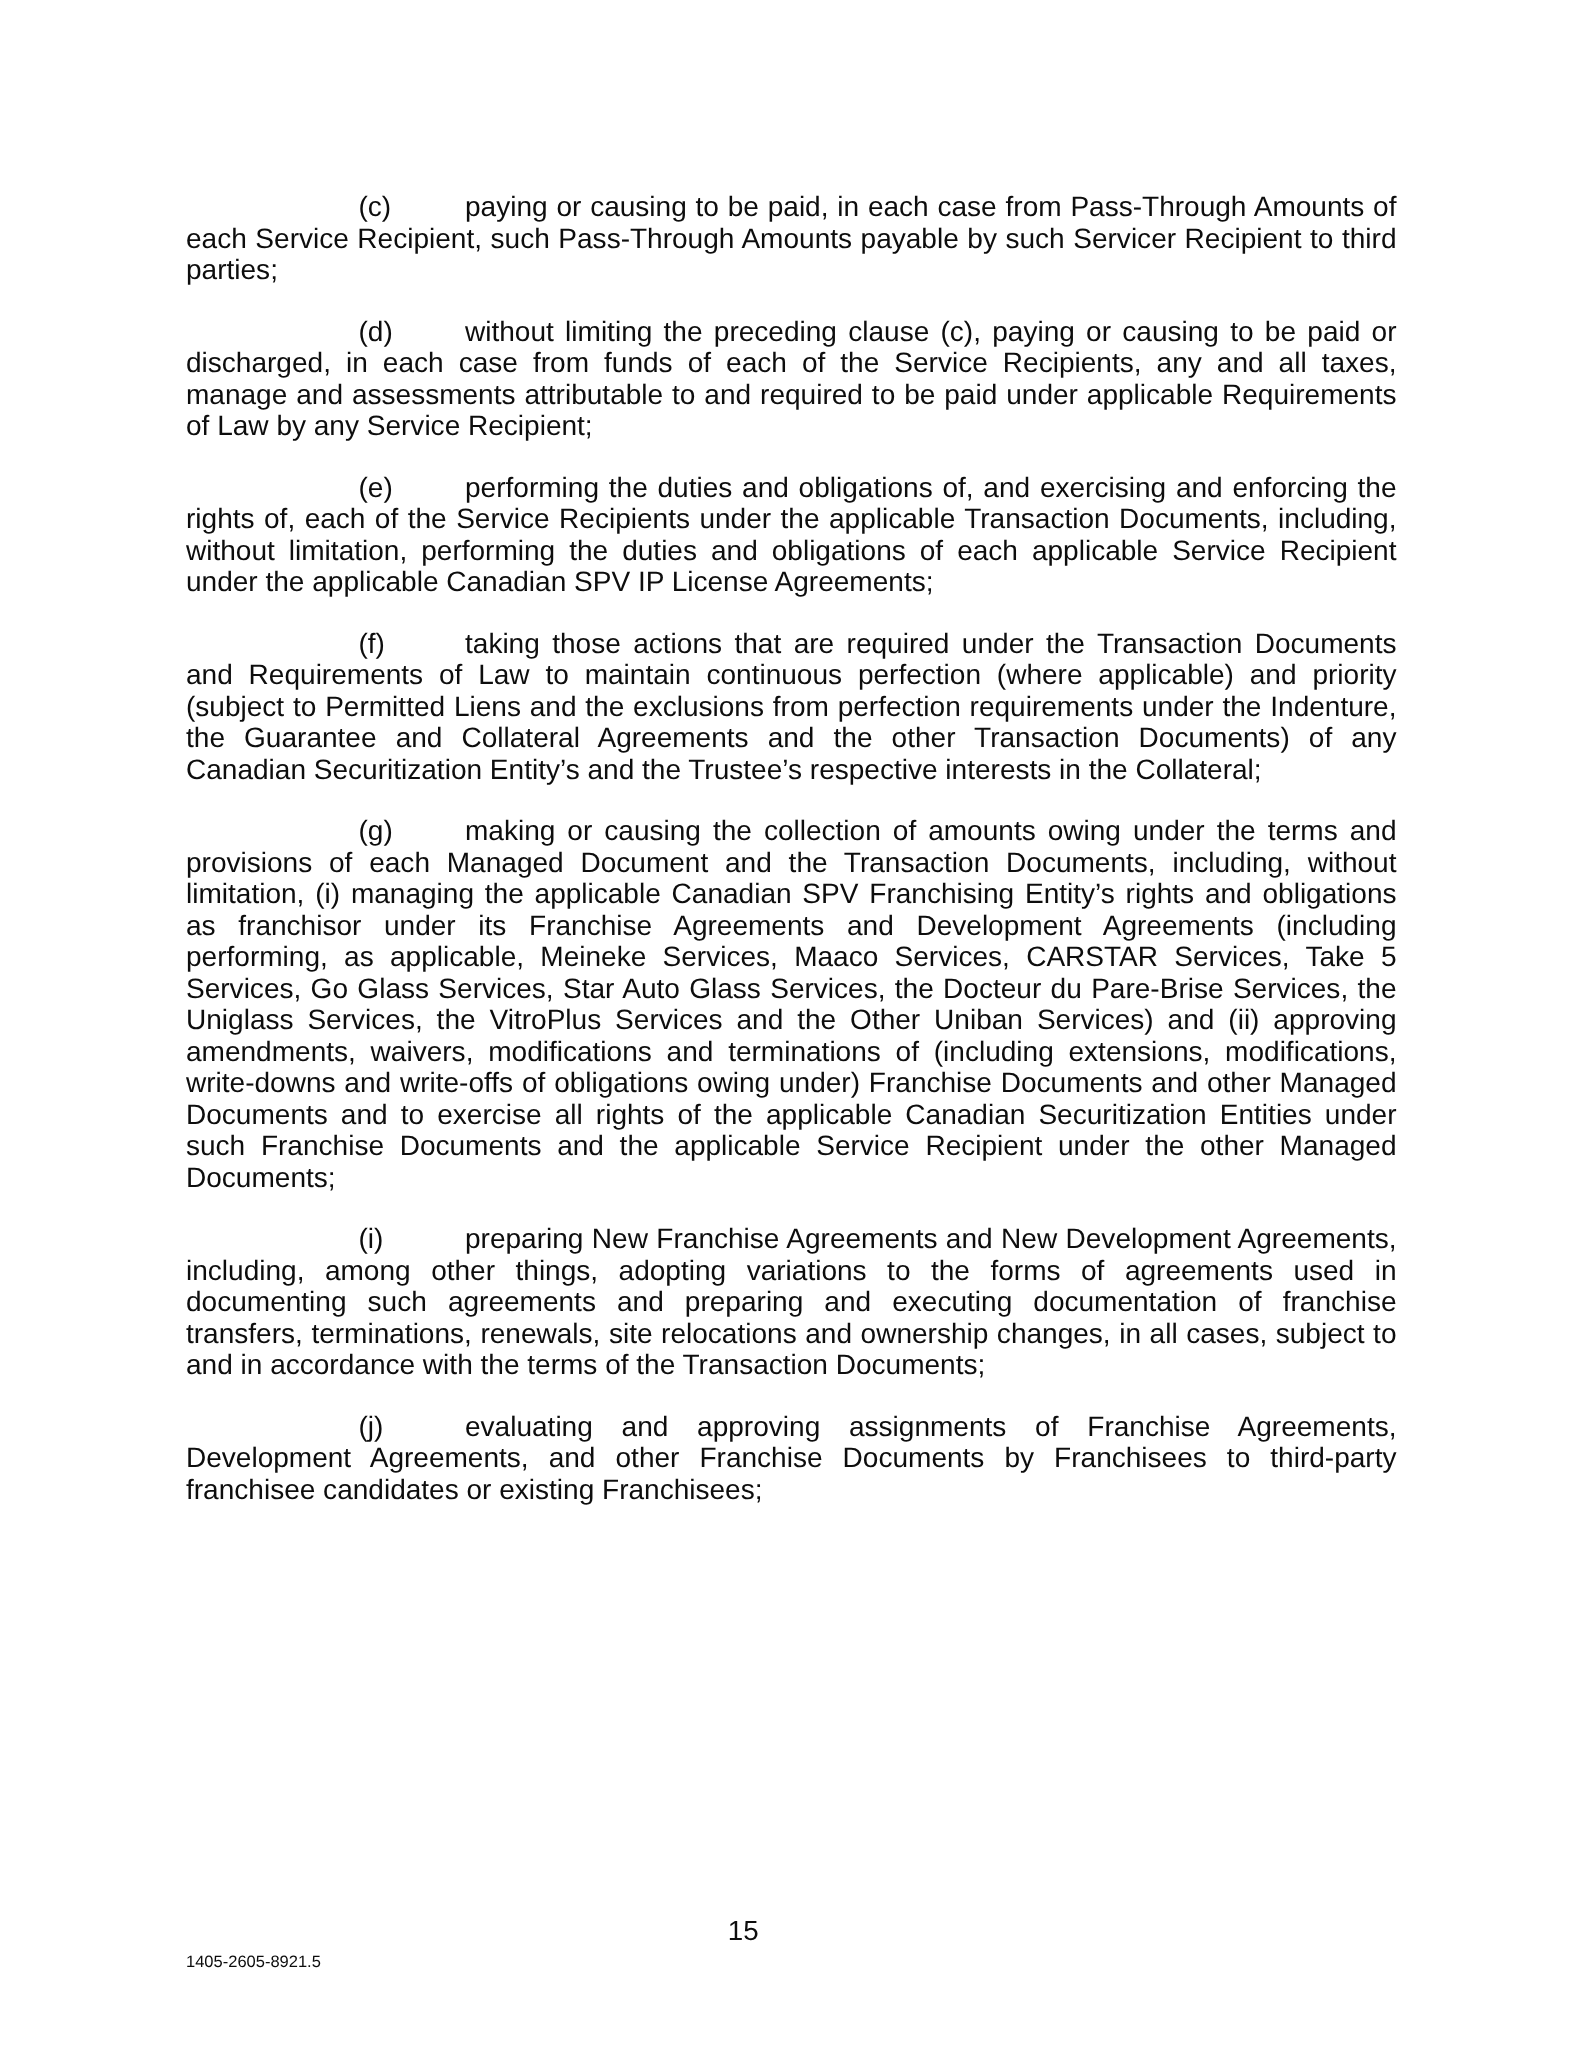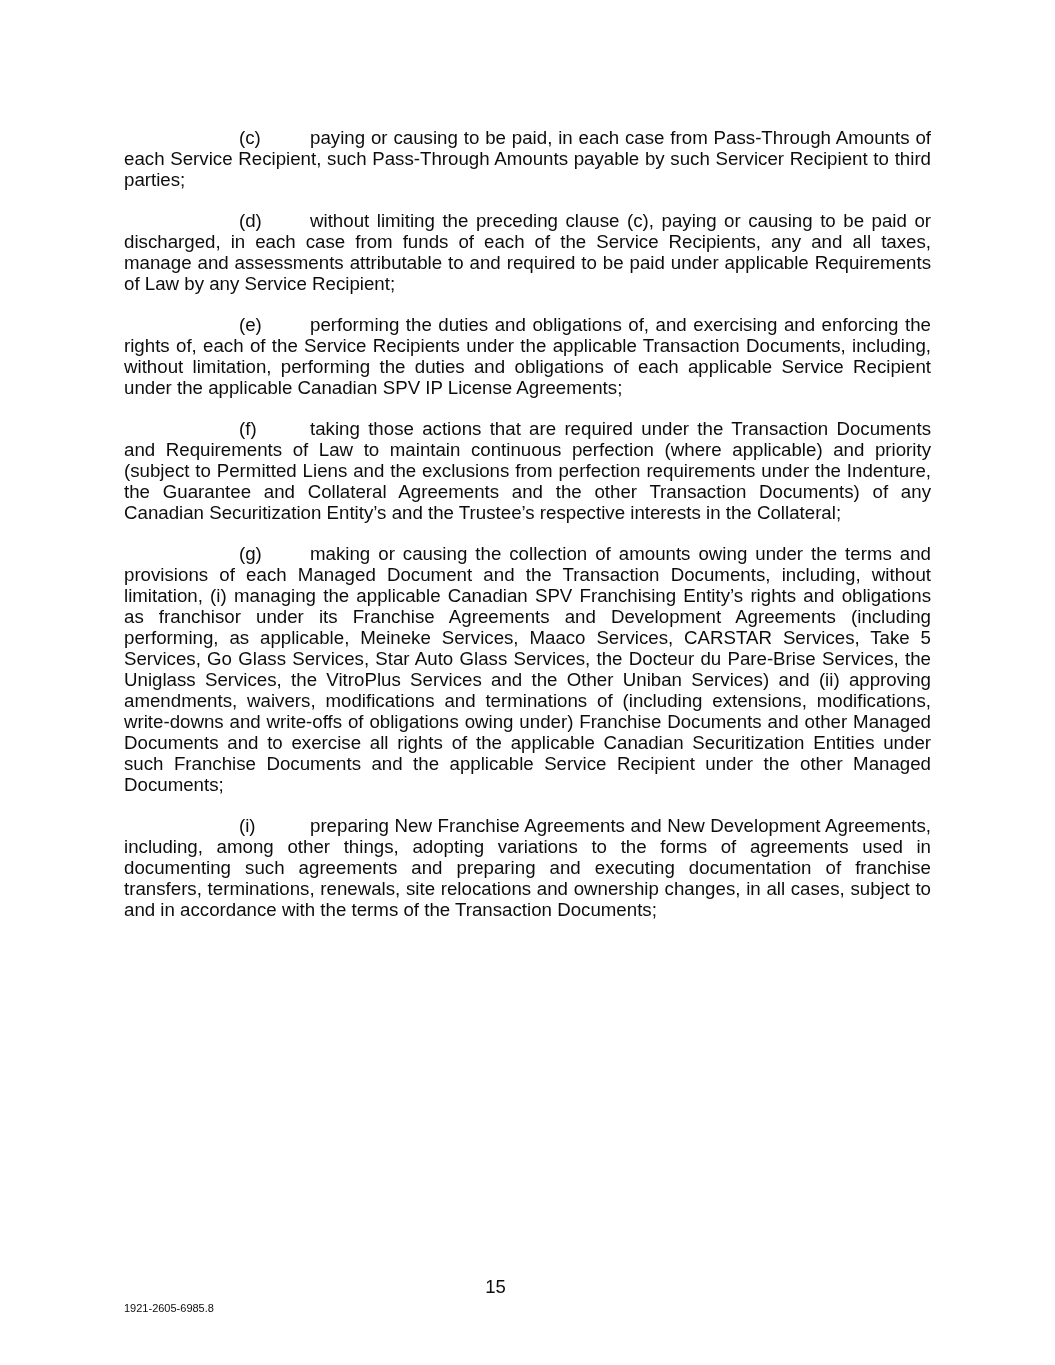--- a/index.html
+++ b/index.html
@@ -62,18 +62,19 @@
 
     <p class="clause"><span class="clause-label">(e)</span><span class="clause-text">performing the duties and obligations of, and exercising and enforcing the rights of, each of the Service Recipients under the applicable Transaction Documents, including, without limitation, performing the duties and obligations of each applicable Service Recipient under the applicable Canadian SPV IP License Agreements;</span></p>
 
     <p class="clause"><span class="clause-label">(f)</span><span class="clause-text">taking those actions that are required under the Transaction Documents and Requirements of Law to maintain continuous perfection (where applicable) and priority (subject to Permitted Liens and the exclusions from perfection requirements under the Indenture, the Guarantee and Collateral Agreements and the other Transaction Documents) of any Canadian Securitization Entity’s and the Trustee’s respective interests in the Collateral;</span></p>
 
     <p class="clause"><span class="clause-label">(g)</span><span class="clause-text">making or causing the collection of amounts owing under the terms and provisions of each Managed Document and the Transaction Documents, including, without limitation, (i) managing the applicable Canadian SPV Franchising Entity’s rights and obligations as franchisor under its Franchise Agreements and Development Agreements (including performing, as applicable, Meineke Services, Maaco Services, CARSTAR Services, Take 5 Services, Go Glass Services, Star Auto Glass Services, the Docteur du Pare-Brise Services, the Uniglass Services, the VitroPlus Services and the Other Uniban Services) and (ii) approving amendments, waivers, modifications and terminations of (including extensions, modifications, write-downs and write-offs of obligations owing under) Franchise Documents and other Managed Documents and to exercise all rights of the applicable Canadian Securitization Entities under such Franchise Documents and the applicable Service Recipient under the other Managed Documents;</span></p>
 
 
     <p class="clause"><span class="clause-label">(i)</span><span class="clause-text">preparing New Franchise Agreements and New Development Agreements, including, among other things, adopting variations to the forms of agreements used in documenting such agreements and preparing and executing documentation of franchise transfers, terminations, renewals, site relocations and ownership changes, in all cases, subject to and in accordance with the terms of the Transaction Documents;</span></p>
 
+    <p class="clause"><span class="clause-label">(j)</span><span class="clause-text">evaluating and approving assignments of Franchise Agreements, Development Agreements, and other Franchise Documents by Franchisees to third-party franchisee candidates or existing Franchisees;</span></p>
 
   </main>
 
   <div class="page-number">15</div>
-  <div class="doc-id">1921-2605-6985.8</div>
+  <div class="doc-id">1405-2605-8921.5</div>
 </div>
 
 </body></html>

